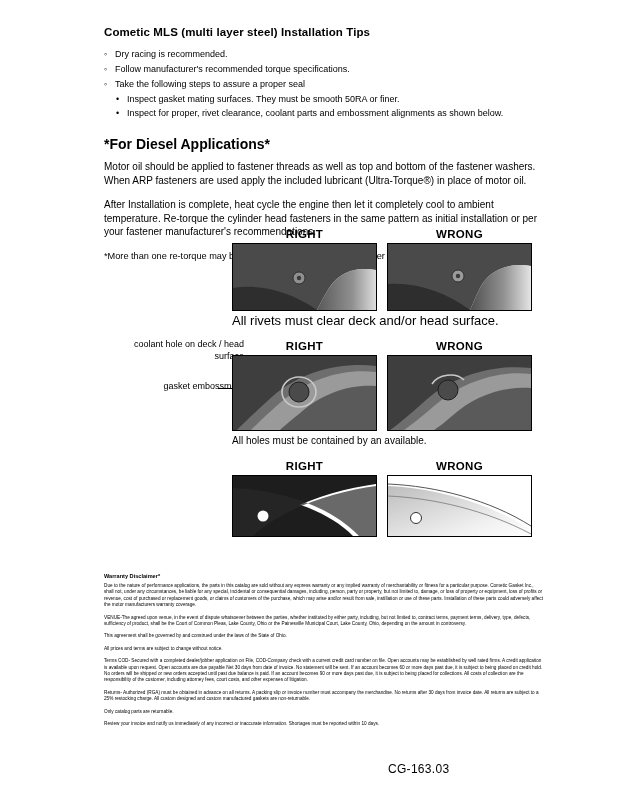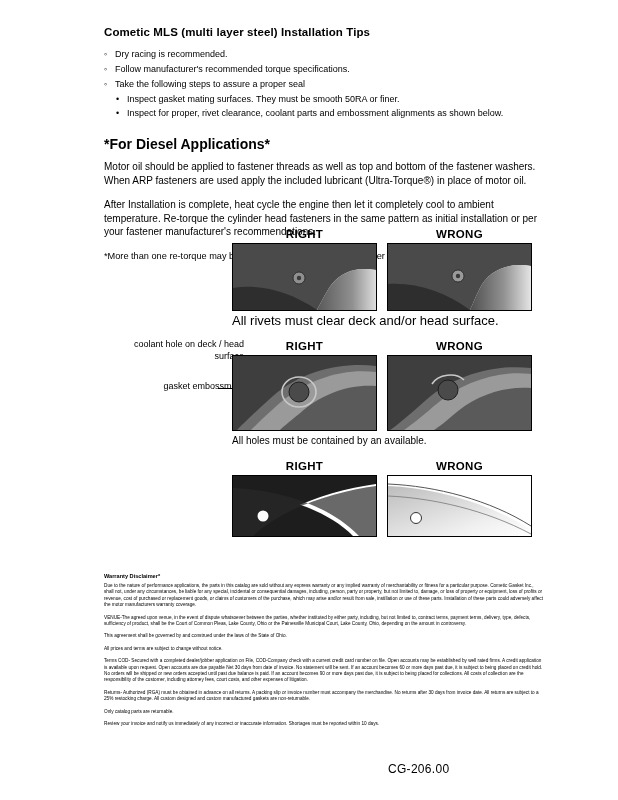--- a/index.html
+++ b/index.html
@@ -327,15 +327,15 @@
     <p>Due to the nature of performance applications, the parts in this catalog are sold without any express warranty or any implied warranty of merchantability or fitness for a particular purpose.  Cometic Gasket Inc., shall not, under any circumstances, be liable for any special, incidental or consequential damages, including, person, party or property, but not limited to, damage, or loss of property or equipment, loss of profits or revenue, cost of purchased or replacement goods, or claims of customers of the purchase, which may arise and/or result from sale, instillation or use of these parts.  Installation of these parts could adversely affect the motor manufacturers warranty coverage.</p>
     <p>VENUE-The agreed upon venue, in the event of dispute whatsoever between the parties, whether instituted by either party, including, but not limited to, contract terms, payment terms, delivery, type, defects, sufficiency of product, shall be the Court of Common Pleas, Lake County, Ohio or the Painesville Municipal Court, Lake County, Ohio, depending on the amount in controversy.</p>
     <p>This agreement shall be governed by and construed under the laws of the State of Ohio.</p>
     <p>All prices and terms are subject to change without notice.</p>
     <p>Terms COD- Secured with a completed dealer/jobber application on File, COD-Company check with a current credit card number on file.  Open accounts may be established by well rated firms.  A credit application is available upon request.  Open accounts are due payable Net 30 days from date of invoice.  No statement will be sent.  If an account becomes 60 or more days past due, it is subject to being placed on credit hold.  No orders will be shipped or new orders accepted until past due balance is paid.  If an account becomes 90 or more days past due, it is subject to being placed for collections.  All costs of collection are the responsibility of the customer, including attorney fees, court costs, and other expenses of litigation.</p>
     <p>Returns- Authorized (RGA) must be obtained in advance on all returns.  A packing slip or invoice number must accompany the merchandise.  No returns after 30 days from invoice date.  All returns are subject to a 25% restocking charge.  All custom designed and custom manufactured gaskets are non-returnable.</p>
     <p>Only catalog parts are returnable.</p>
     <p>Review your invoice and notify us immediately of any incorrect or inaccurate information.  Shortages must be reported within 10 days.</p>
   </div>
 
-  <div class="docnum">CG-206.00</div>
+  <div class="docnum">CG-163.03</div>
 
 </div>
 
 </body></html>

